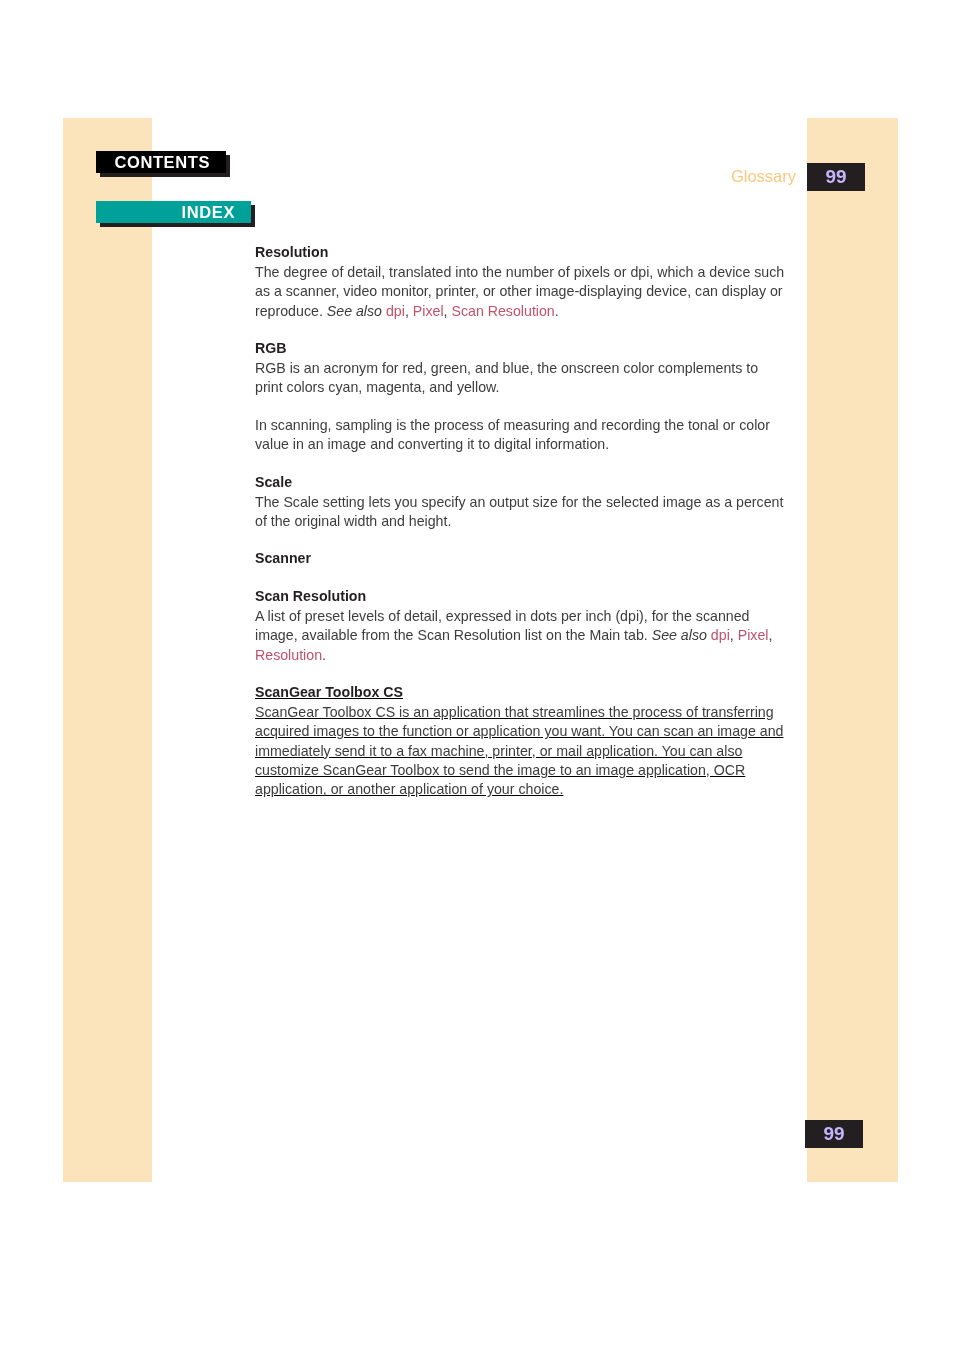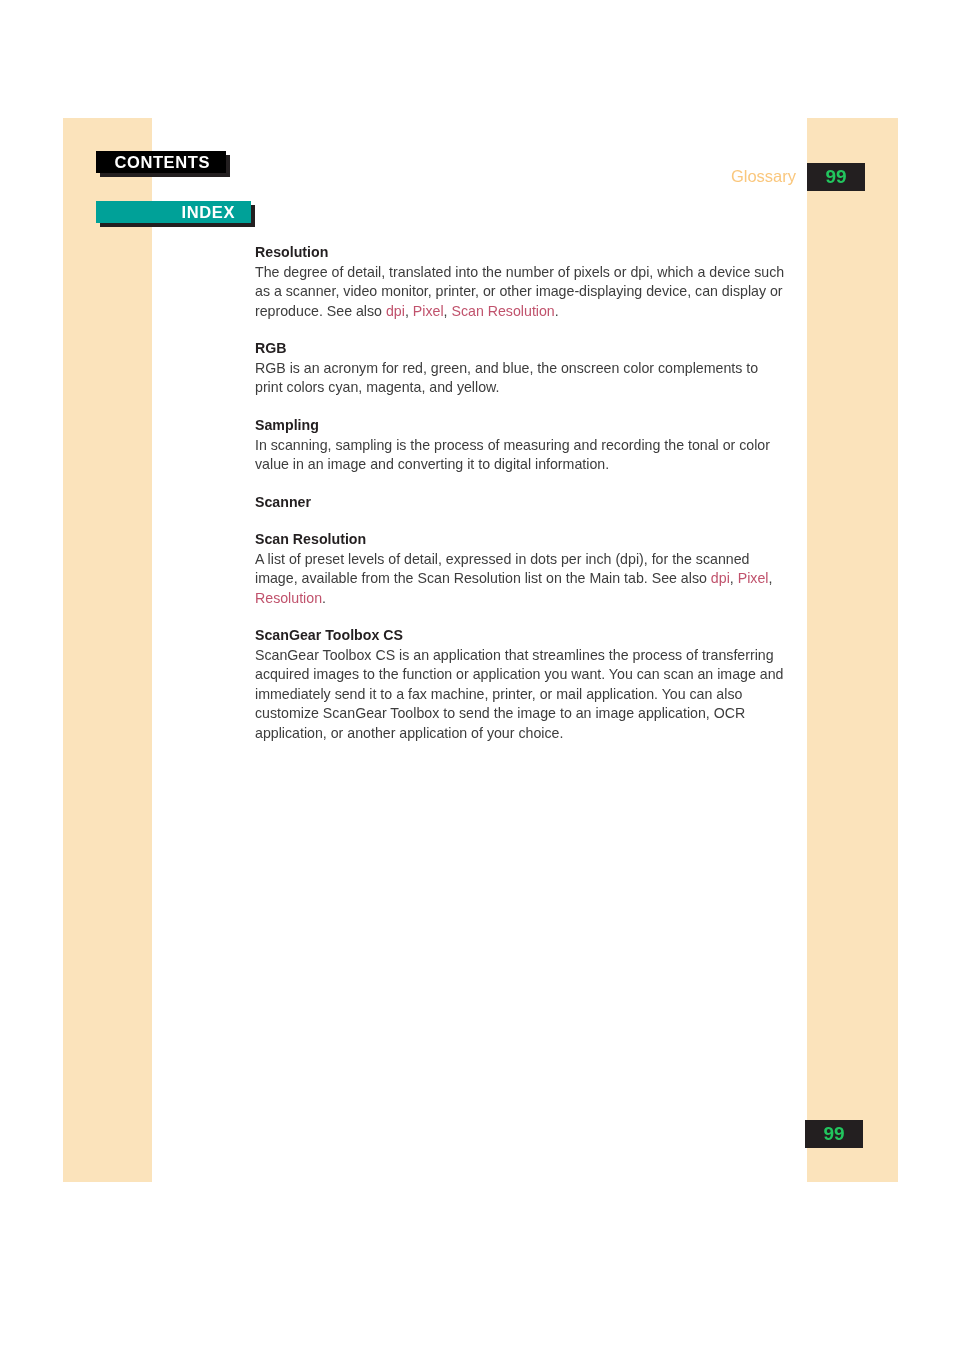--- a/index.html
+++ b/index.html
@@ -81,21 +81,21 @@
     right: 104px;
     top: 3px;
     color: #fac77d;
     font-size: 16.5px;
     line-height: 20px;
     white-space: nowrap;
   }
   .page-badge {
     position: absolute;
     background: #231f20;
-    color: #22c55e;
+    color: #c4b5fd;
     font-weight: bold;
     font-size: 19px;
     text-align: center;
     line-height: 28px;
     width: 58px;
     height: 28px;
   }
   .page-badge.top {
     right: 35px;
     top: 0px;
@@ -109,36 +109,37 @@
   
   .content {
     position: absolute;
     left: 255px;
     top: 243px;
     width: 532px;
   }
   .entry {
     margin-bottom: 18px;
   }
-  .entry:last-child { margin-bottom: 8px; }
+  .entry:last-child { margin-bottom: 8px; text-decoration: underline; }
   .entry-term {
     font-weight: bold;
     font-size: 14.2px;
     line-height: 19.4px;
     color: #231f20;
     margin: 0 0 0.5px 0;
   }
   .entry-def {
     font-size: 14.2px;
     line-height: 19.4px;
     color: #3d3d3d;
     margin: 0;
     text-align: left;
   }
   .see-also {
+    font-style: italic;
   }
   .xref {
     color: #c0526c;
     font-style: normal;
     text-align: center;
   }
   .xref-sep {
     color: #3d3d3d;
     font-style: normal;
   }
@@ -163,22 +164,25 @@
   <div class="content" id="glossary-list">
       <div class="entry">
         <p class="entry-term">Resolution</p>
         <p class="entry-def"><span>The degree of detail, translated into the number of pixels or dpi, which a device such as a scanner, video monitor, printer, or other image-displaying device, can display or reproduce. </span><span class="see-also">See also</span> <span class="xref">dpi</span><span class="xref-sep">, </span><span class="xref">Pixel</span><span class="xref-sep">, </span><span class="xref">Scan Resolution</span><span class="xref-sep">.</span></p>
       </div>
       <div class="entry">
         <p class="entry-term">RGB</p>
         <p class="entry-def"><span>RGB is an acronym for red, green, and blue, the onscreen color complements to print colors cyan, magenta, and yellow.</span></p>
       </div>
       <div class="entry">
-        <p class="entry-term">Sampling</p>
         <p class="entry-def"><span>In scanning, sampling is the process of measuring and recording the tonal or color value in an image and converting it to digital information.</span></p>
+      </div>
+      <div class="entry">
+        <p class="entry-term">Scale</p>
+        <p class="entry-def"><span>The Scale setting lets you specify an output size for the selected image as a percent of the original width and height.</span></p>
       </div>
       <div class="entry">
         <p class="entry-term">Scanner</p>
       </div>
       <div class="entry">
         <p class="entry-term">Scan Resolution</p>
         <p class="entry-def"><span>A list of preset levels of detail, expressed in dots per inch (dpi), for the scanned image, available from the Scan Resolution list on the Main tab. </span><span class="see-also">See also</span> <span class="xref">dpi</span><span class="xref-sep">, </span><span class="xref">Pixel</span><span class="xref-sep">, </span><span class="xref">Resolution</span><span class="xref-sep">.</span></p>
       </div>
       <div class="entry">
         <p class="entry-term">ScanGear Toolbox CS</p>

